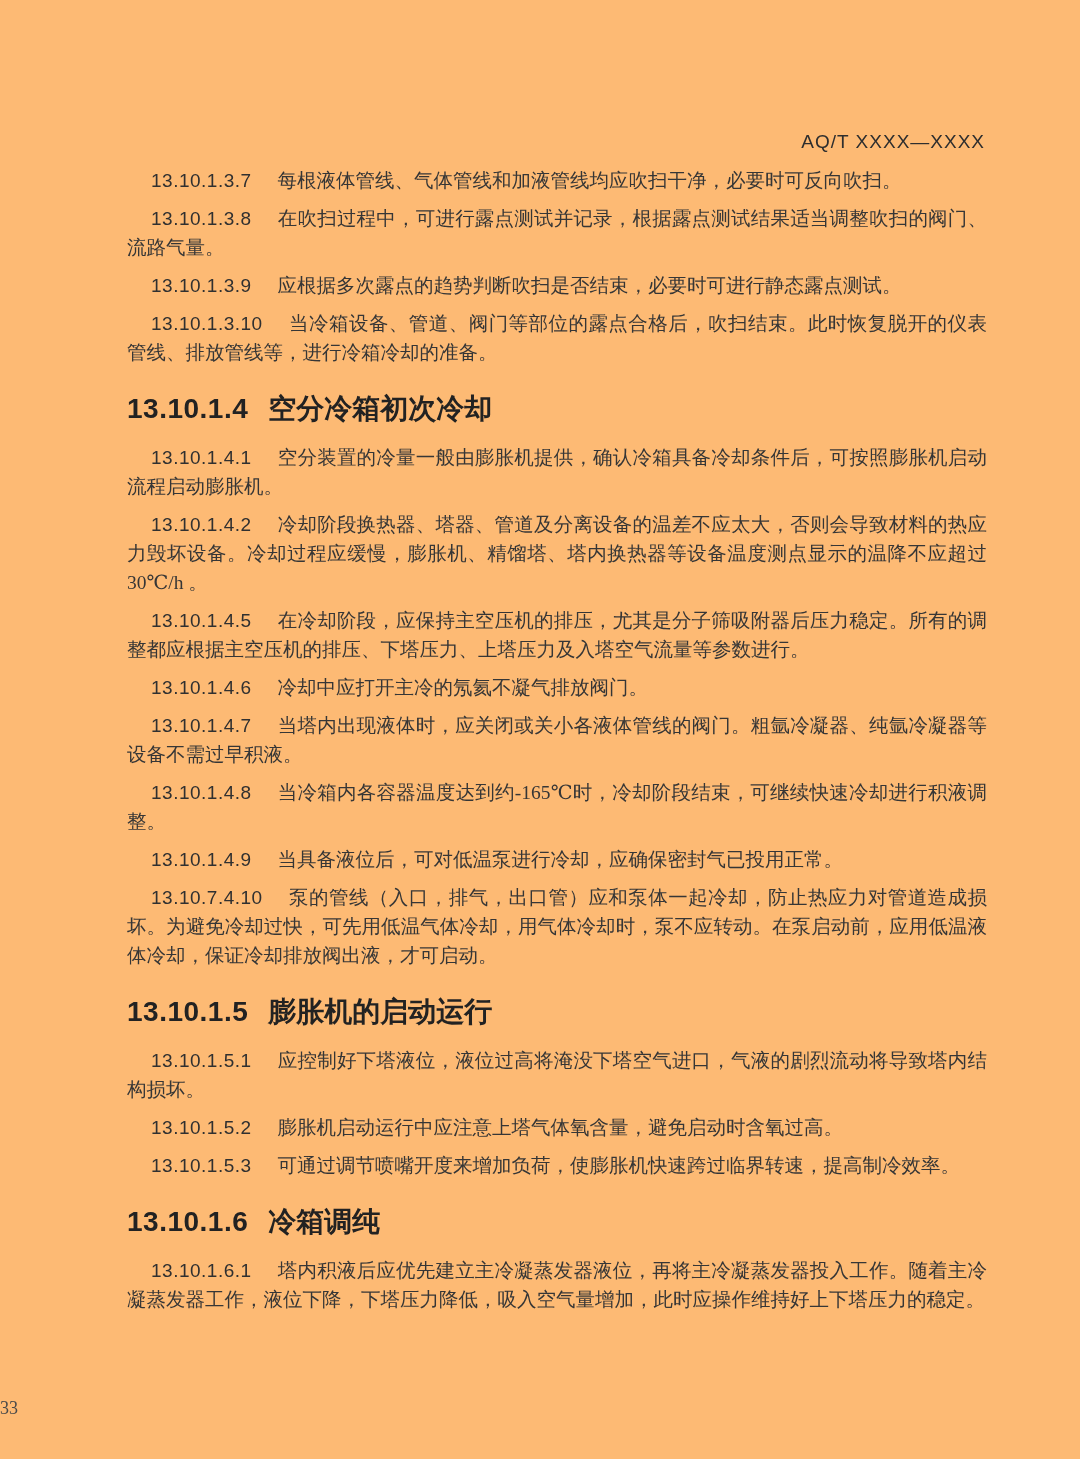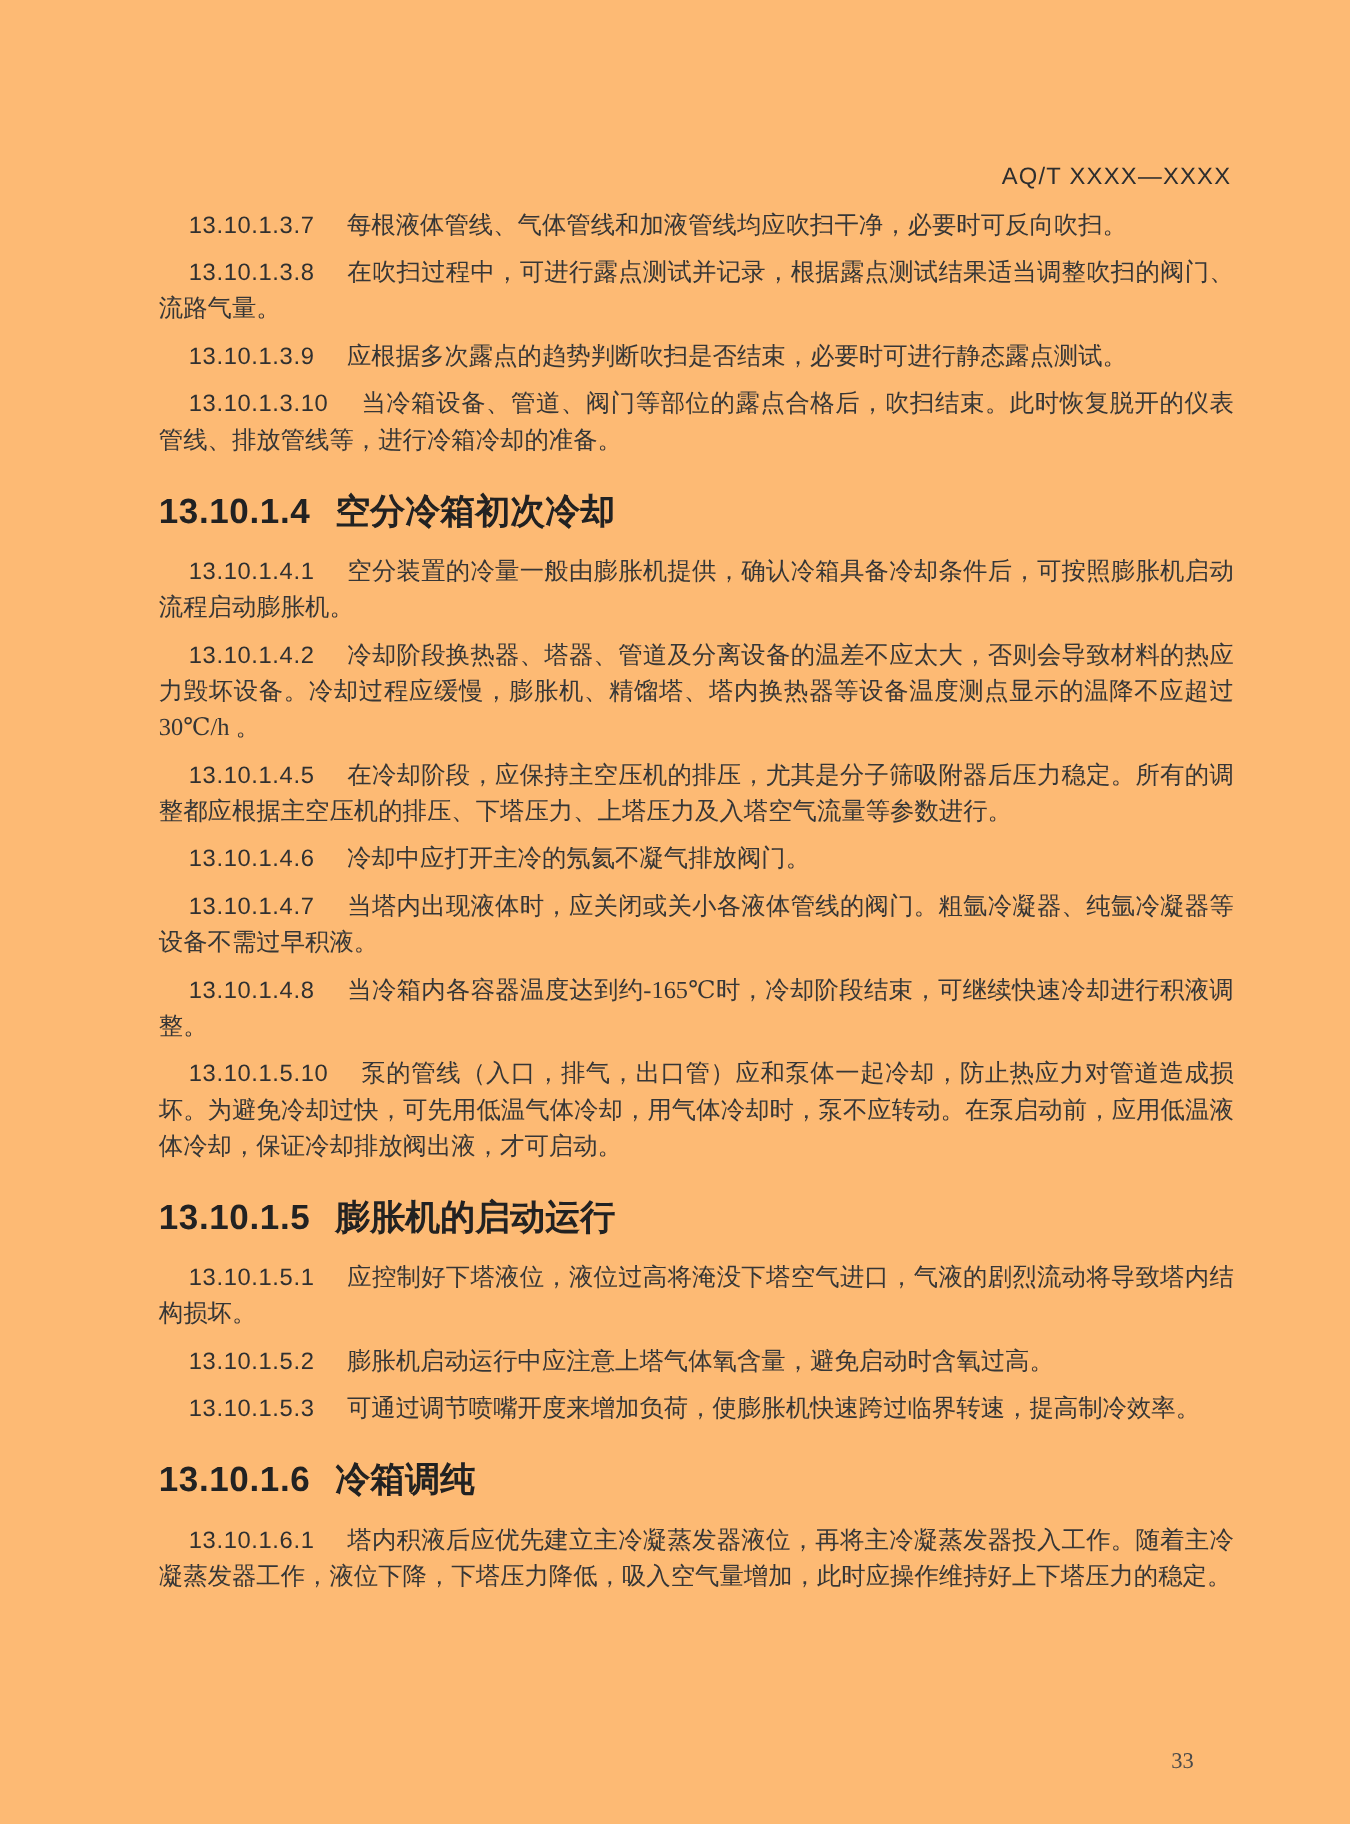--- a/index.html
+++ b/index.html
@@ -61,21 +61,21 @@
   .heading .num {
     margin-right: 20px;
     letter-spacing: 0.5px;
     white-space: nowrap;
   }
   .doc-footer {
     position: absolute;
     top: 1398px;
     left: 0;
     width: 955px;
-    text-align: right;
+    text-align: left;
     font-size: 18px;
     color: #4a4a4a;
     font-family: "Liberation Serif", "DejaVu Serif", serif;
   }
 </style>
 </head>
 <body>
 
 <div class="page">
   <div class="doc-header">AQ/T XXXX—XXXX</div>
@@ -85,21 +85,22 @@
       <p class="clause"><span class="num">13.10.1.3.8</span><span class="txt">在吹扫过程中，可进行露点测试并记录，根据露点测试结果适当调整吹扫的阀门、流路气量。</span></p>
       <p class="clause"><span class="num">13.10.1.3.9</span><span class="txt">应根据多次露点的趋势判断吹扫是否结束，必要时可进行静态露点测试。</span></p>
       <p class="clause"><span class="num">13.10.1.3.10</span><span class="txt">当冷箱设备、管道、阀门等部位的露点合格后，吹扫结束。此时恢复脱开的仪表管线、排放管线等，进行冷箱冷却的准备。</span></p>
       <p class="heading"><span class="num">13.10.1.4</span><span class="txt">空分冷箱初次冷却</span></p>
       <p class="clause"><span class="num">13.10.1.4.1</span><span class="txt">空分装置的冷量一般由膨胀机提供，确认冷箱具备冷却条件后，可按照膨胀机启动流程启动膨胀机。</span></p>
       <p class="clause"><span class="num">13.10.1.4.2</span><span class="txt">冷却阶段换热器、塔器、管道及分离设备的温差不应太大，否则会导致材料的热应力毁坏设备。冷却过程应缓慢，膨胀机、精馏塔、塔内换热器等设备温度测点显示的温降不应超过 30℃/h 。</span></p>
       <p class="clause"><span class="num">13.10.1.4.5</span><span class="txt">在冷却阶段，应保持主空压机的排压，尤其是分子筛吸附器后压力稳定。所有的调整都应根据主空压机的排压、下塔压力、上塔压力及入塔空气流量等参数进行。</span></p>
       <p class="clause"><span class="num">13.10.1.4.6</span><span class="txt">冷却中应打开主冷的氖氦不凝气排放阀门。</span></p>
       <p class="clause"><span class="num">13.10.1.4.7</span><span class="txt">当塔内出现液体时，应关闭或关小各液体管线的阀门。粗氩冷凝器、纯氩冷凝器等设备不需过早积液。</span></p>
       <p class="clause"><span class="num">13.10.1.4.8</span><span class="txt">当冷箱内各容器温度达到约-165℃时，冷却阶段结束，可继续快速冷却进行积液调整。</span></p>
-      <p class="clause"><span class="num">13.10.1.5.10</span><span class="txt">泵的管线（入口，排气，出口管）应和泵体一起冷却，防止热应力对管道造成损坏。为避免冷却过快，可先用低温气体冷却，用气体冷却时，泵不应转动。在泵启动前，应用低温液体冷却，保证冷却排放阀出液，才可启动。</span></p>
+      <p class="clause"><span class="num">13.10.1.4.9</span><span class="txt">当具备液位后，可对低温泵进行冷却，应确保密封气已投用正常。</span></p>
+      <p class="clause"><span class="num">13.10.7.4.10</span><span class="txt">泵的管线（入口，排气，出口管）应和泵体一起冷却，防止热应力对管道造成损坏。为避免冷却过快，可先用低温气体冷却，用气体冷却时，泵不应转动。在泵启动前，应用低温液体冷却，保证冷却排放阀出液，才可启动。</span></p>
       <p class="heading"><span class="num">13.10.1.5</span><span class="txt">膨胀机的启动运行</span></p>
       <p class="clause"><span class="num">13.10.1.5.1</span><span class="txt">应控制好下塔液位，液位过高将淹没下塔空气进口，气液的剧烈流动将导致塔内结构损坏。</span></p>
       <p class="clause"><span class="num">13.10.1.5.2</span><span class="txt">膨胀机启动运行中应注意上塔气体氧含量，避免启动时含氧过高。</span></p>
       <p class="clause"><span class="num">13.10.1.5.3</span><span class="txt">可通过调节喷嘴开度来增加负荷，使膨胀机快速跨过临界转速，提高制冷效率。</span></p>
       <p class="heading"><span class="num">13.10.1.6</span><span class="txt">冷箱调纯</span></p>
       <p class="clause"><span class="num">13.10.1.6.1</span><span class="txt">塔内积液后应优先建立主冷凝蒸发器液位，再将主冷凝蒸发器投入工作。随着主冷凝蒸发器工作，液位下降，下塔压力降低，吸入空气量增加，此时应操作维持好上下塔压力的稳定。</span></p>
     </div>
 
   <div class="doc-footer">33</div>
 </div>

